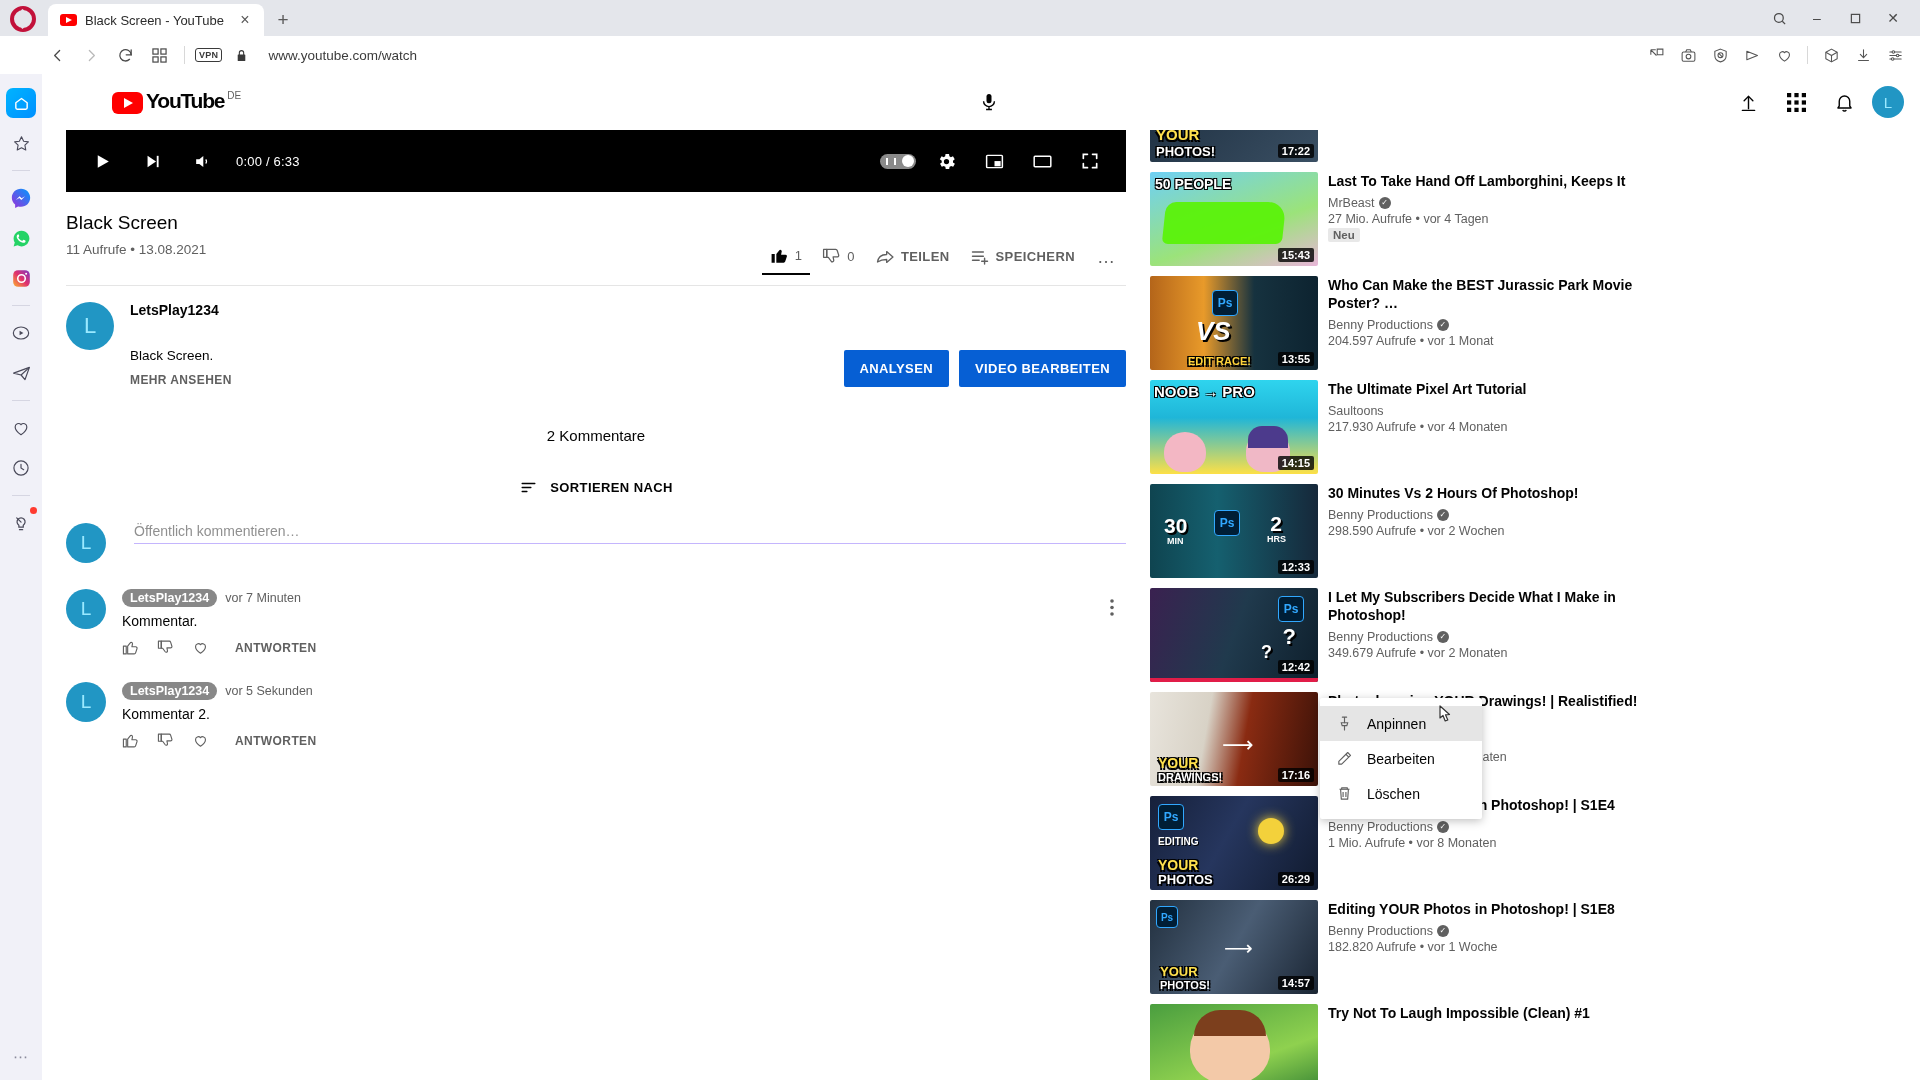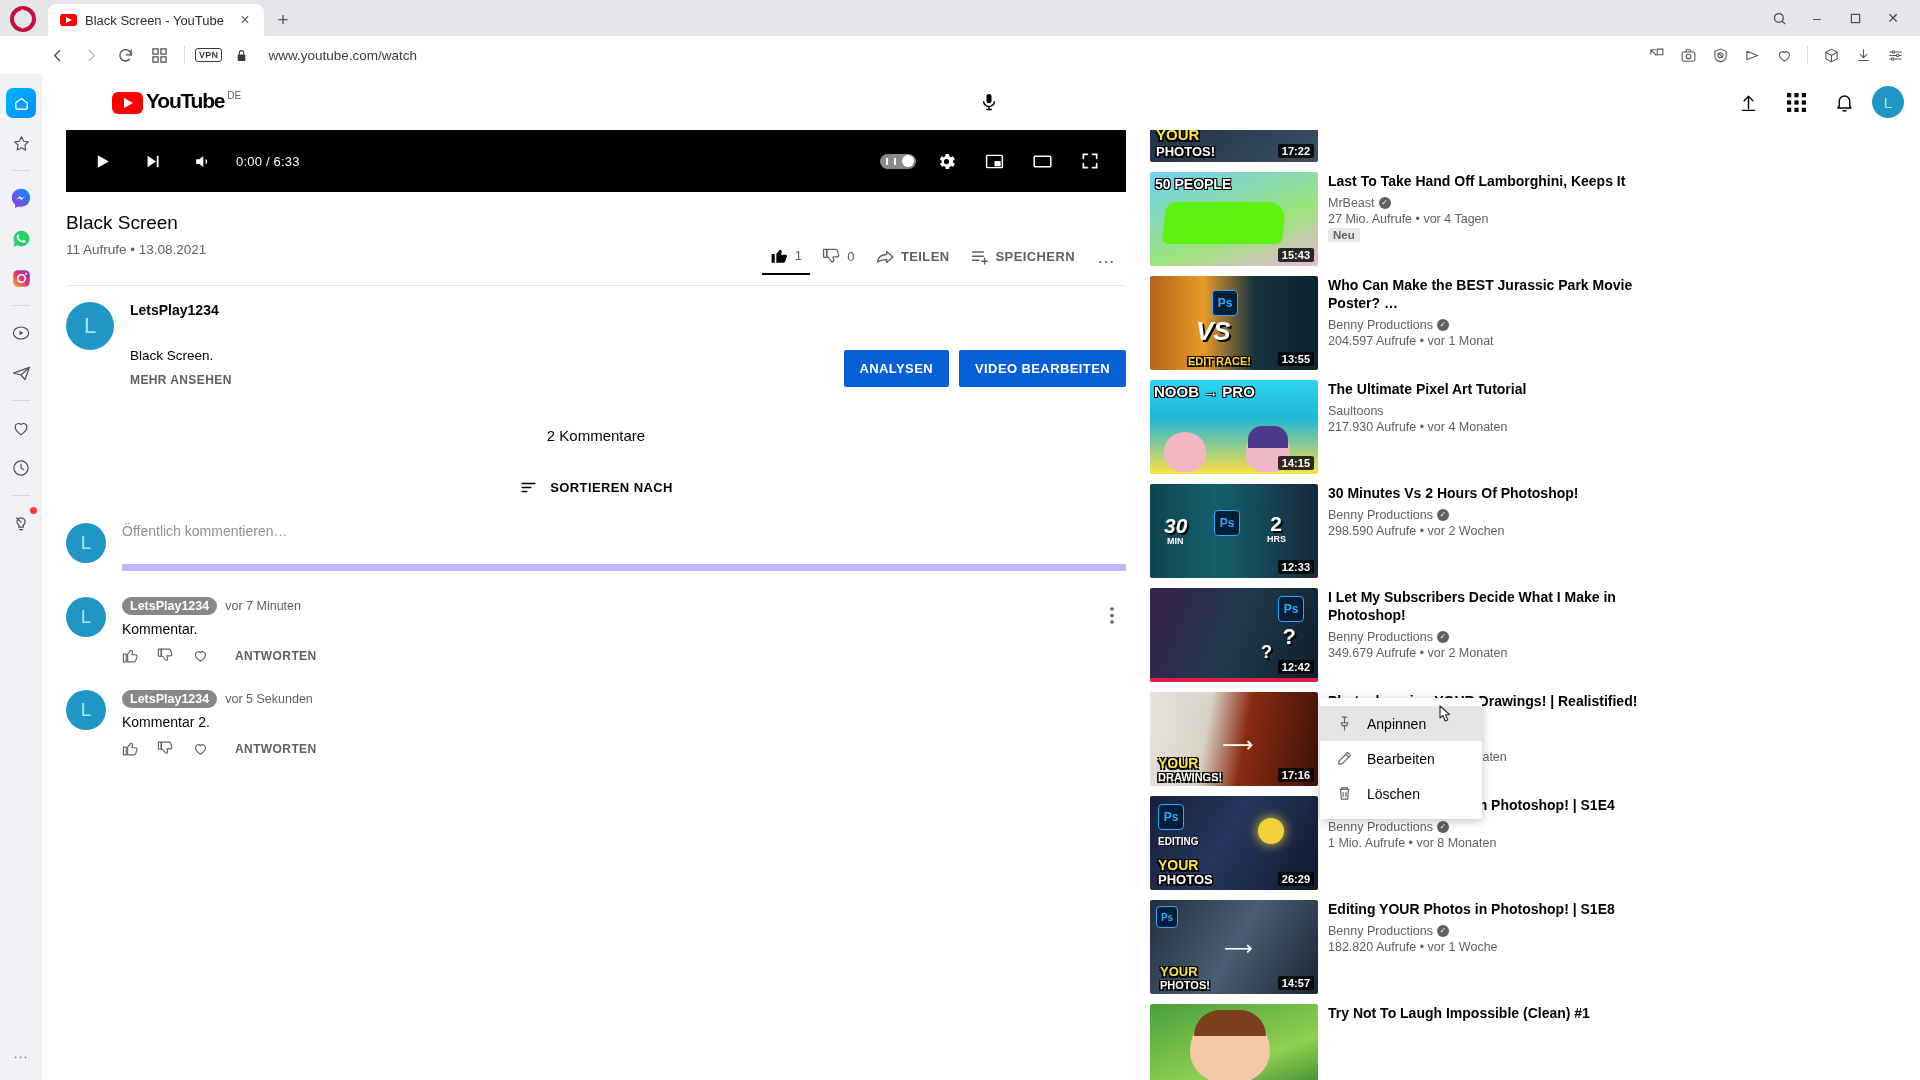--- a/index.html
+++ b/index.html
@@ -185,21 +185,21 @@
   .comments-head { display:flex; align-items:center; gap: 34px; margin-top: 40px; flex-direction: column;}
   .cm-count { font-size:15px; color:#030303; }
   .cm-sort { display:flex; align-items:center; gap:12px; font-size:13px; font-weight:600;
              letter-spacing:.4px; color:#030303; text-transform:uppercase;}
 
   .cm-compose { display:flex; gap: 16px; margin-top: 26px; align-items:flex-start;}
   .cm-avatar-sm {
     width:40px;height:40px;border-radius:50%;background:#2196c4;color:#9ae9ff;
     display:flex;align-items:center;justify-content:center;font-size:19px;flex:none;
   }
-  .cm-input { flex:1; border-bottom:7px solid #c4b5fd; padding-bottom: 25px; }
+  .cm-input { flex:1; border-bottom:1px solid #c4b5fd; padding-bottom: 4px; margin-left: 12px; }
   .cm-input-el {
     width:100%; border:none; outline:none; font-family:inherit; font-size:14px; color:#030303;
     background:transparent;
   }
   .cm-input-el::placeholder { color:#909090; }
 
   .comment { display:flex; gap:16px; margin-top: 26px; position:relative;}
   .cm-body { flex:1; min-width:0; }
   .cm-line1 { display:flex; align-items:center; gap:8px; }
   .cm-author {
@@ -775,21 +775,21 @@
               <div class="rec-ch">
                 <span>Saultoons</span>
               </div>
               <div class="rec-meta">217.930 Aufrufe • vor 4 Monaten</div>
             </div>
           </div>
 
           <div class="rec">
             <div class="thumb" style="background:linear-gradient(90deg,#0f4450 0%,#15606f 40%,#16283a 100%);">
               <span class="psbadge" style="left:64px;top:26px;">Ps</span>
-              <span style="position:absolute;left:14px;top:30px;color:#fff;font-size:21px;font-weight:800;text-shadow:2px 2px 0 #000;font-style:italic;">30</span>
+              <span style="position:absolute;left:14px;top:30px;color:#fff;font-size:21px;font-weight:800;text-shadow:2px 2px 0 #000;">30</span>
               <span style="position:absolute;left:17px;top:52px;color:#fff;font-size:9px;font-weight:700;">MIN</span>
               <span style="position:absolute;right:36px;top:28px;color:#fff;font-size:21px;font-weight:800;text-shadow:2px 2px 0 #000;">2</span>
               <span style="position:absolute;right:32px;top:50px;color:#fff;font-size:9px;font-weight:700;">HRS</span>
               <span class="dur">12:33</span>
             </div>
             <div class="rec-info">
               <div class="rec-title">30 Minutes Vs 2 Hours Of Photoshop!</div>
               <div class="rec-ch">
                 <span>Benny Productions</span>
                 <span class="verified">✓</span>

